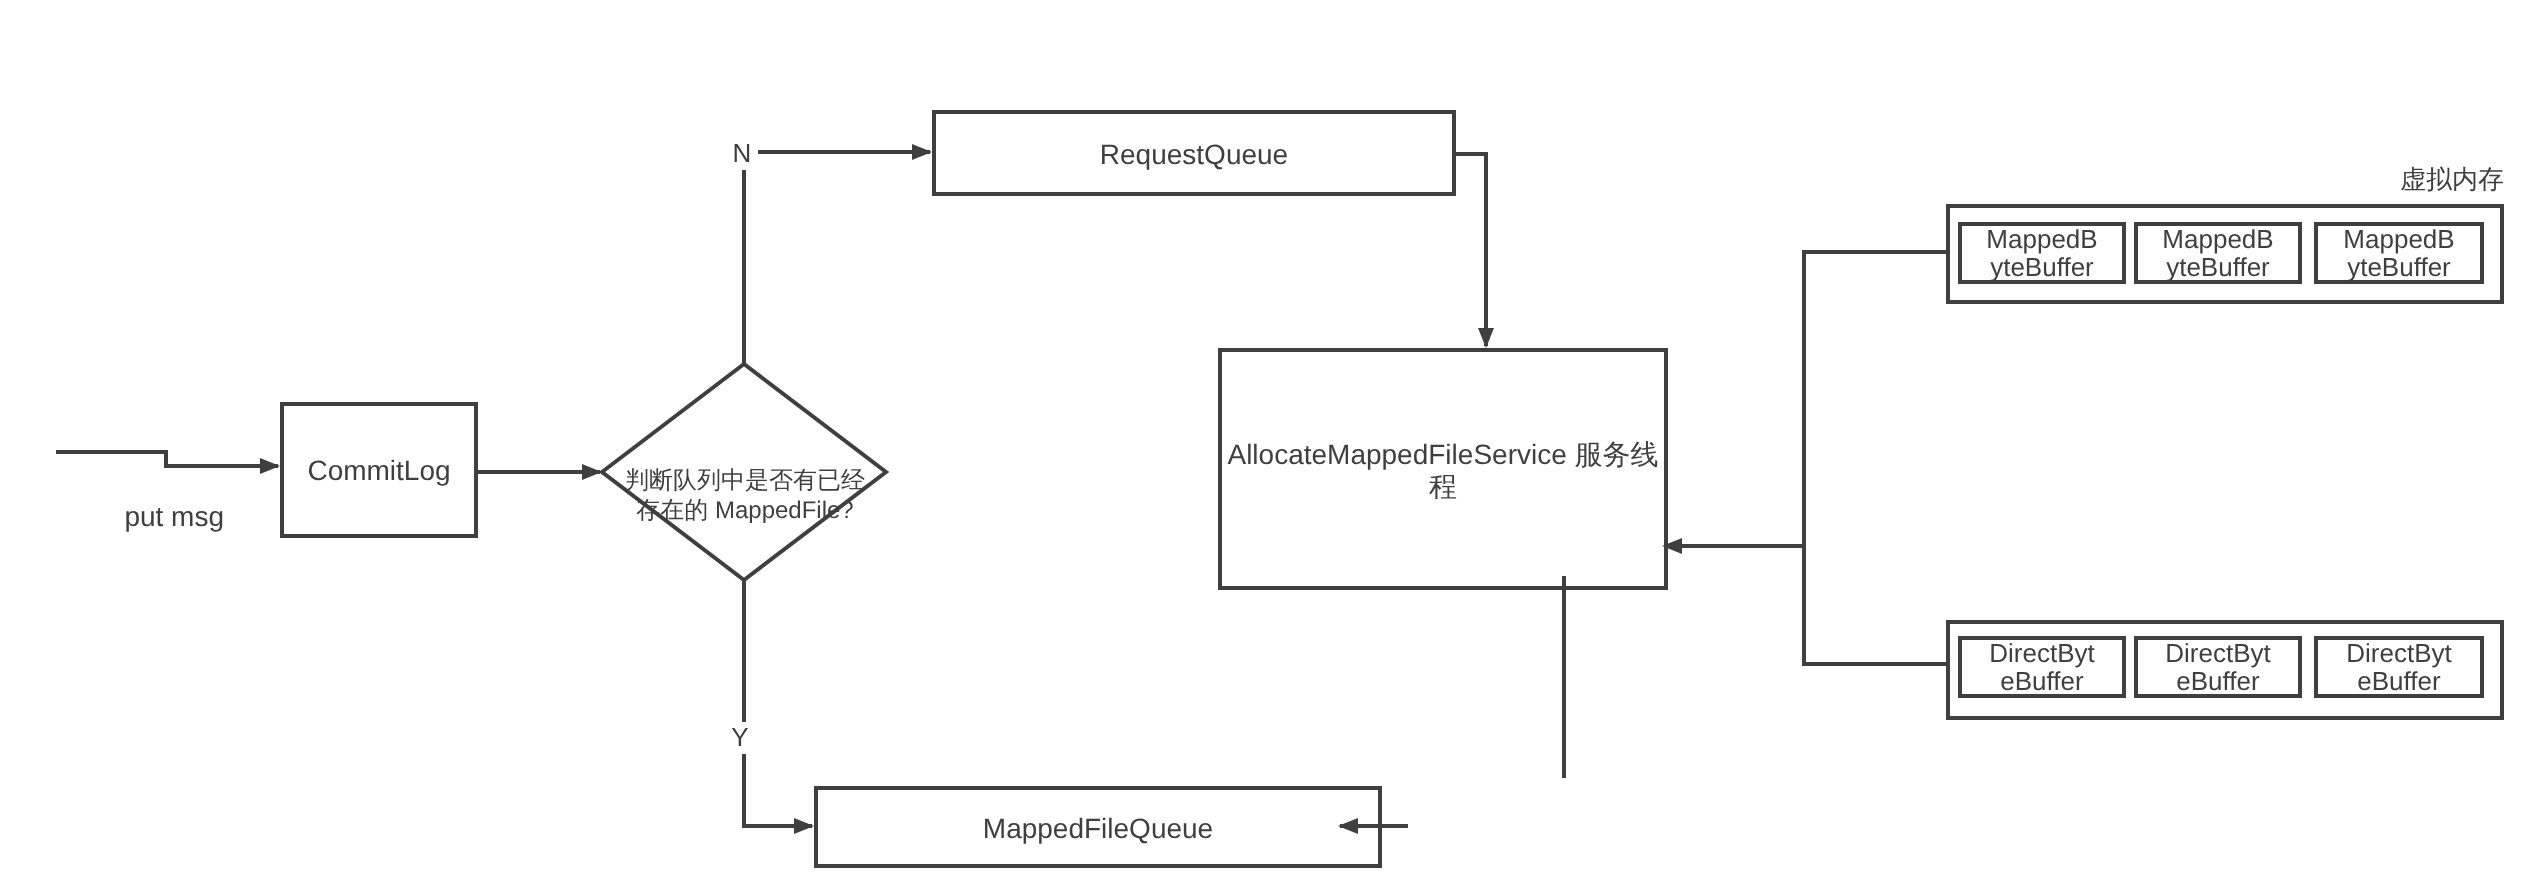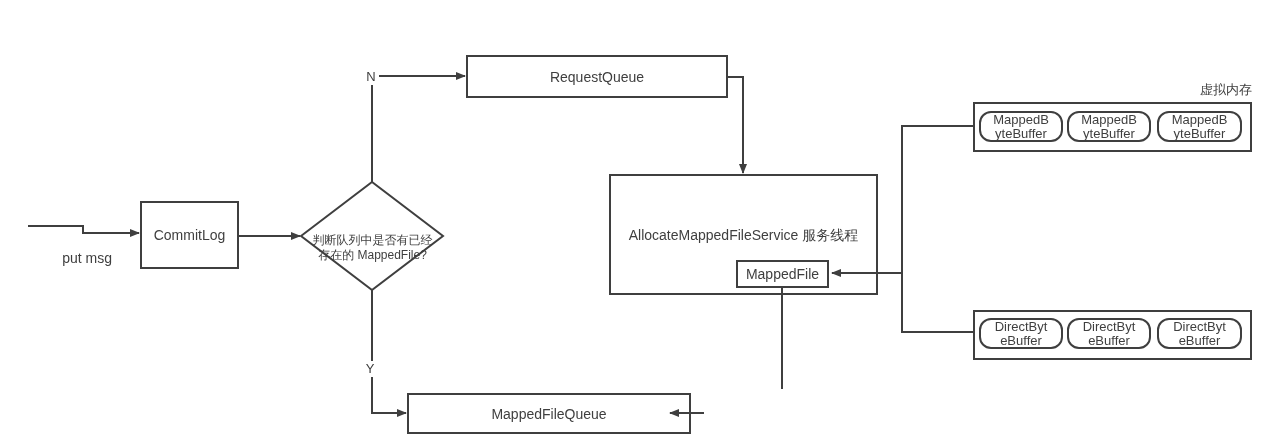--- a/index.html
+++ b/index.html
@@ -19,21 +19,21 @@
     background: #ffffff;
     display: flex;
     align-items: center;
     justify-content: center;
     text-align: center;
     font-size: 14px;
     line-height: 16px;
     z-index: 1;
   }
   .group { z-index: 1; }
-  .inner { z-index: 2; font-size: 13px; line-height: 14px; white-space: pre-line; border-radius: 12px; }
+  .inner { z-index: 2; font-size: 13px; line-height: 14px; white-space: pre-line; }
   .svglayer {
     position: absolute;
     left: 0; top: 0;
     z-index: 5;
     pointer-events: none;
   }
   .lbl {
     position: absolute;
     text-align: right;
     font-size: 13px;
@@ -62,23 +62,22 @@
 </style>
 </head>
 <body>
 
 <div class="canvas">
 
   <div class="box" style="left:140px;top:201px;width:99px;height:68px">CommitLog</div>
 
   <div class="box" style="left:466px;top:55px;width:262px;height:43px">RequestQueue</div>
 
-  <div class="box" style="left:609px;top:174px;width:269px;height:121px">AllocateMappedFileService 服务线程</div>
+  <div class="box" style="left:609px;top:174px;width:225px;height:121px">AllocateMappedFileService 服务线程</div>
 
-  <div class="box" style="left:736px;top:260px;width:93px;height:28px;z-index:3">MappedFile</div>
 
   <div class="box" style="left:407px;top:393px;width:284px;height:41px">MappedFileQueue</div>
 
   <div class="lbl" style="left:973px;top:82px;width:279px">虚拟内存</div>
   <div class="box group" style="left:973px;top:102px;width:279px;height:50px"></div>
   <div class="box inner" style="left:979px;top:111px;width:84px;height:31px">MappedB
 yteBuffer</div>
   <div class="box inner" style="left:1067px;top:111px;width:84px;height:31px">MappedB
 yteBuffer</div>
   <div class="box inner" style="left:1157px;top:111px;width:85px;height:31px">MappedB

